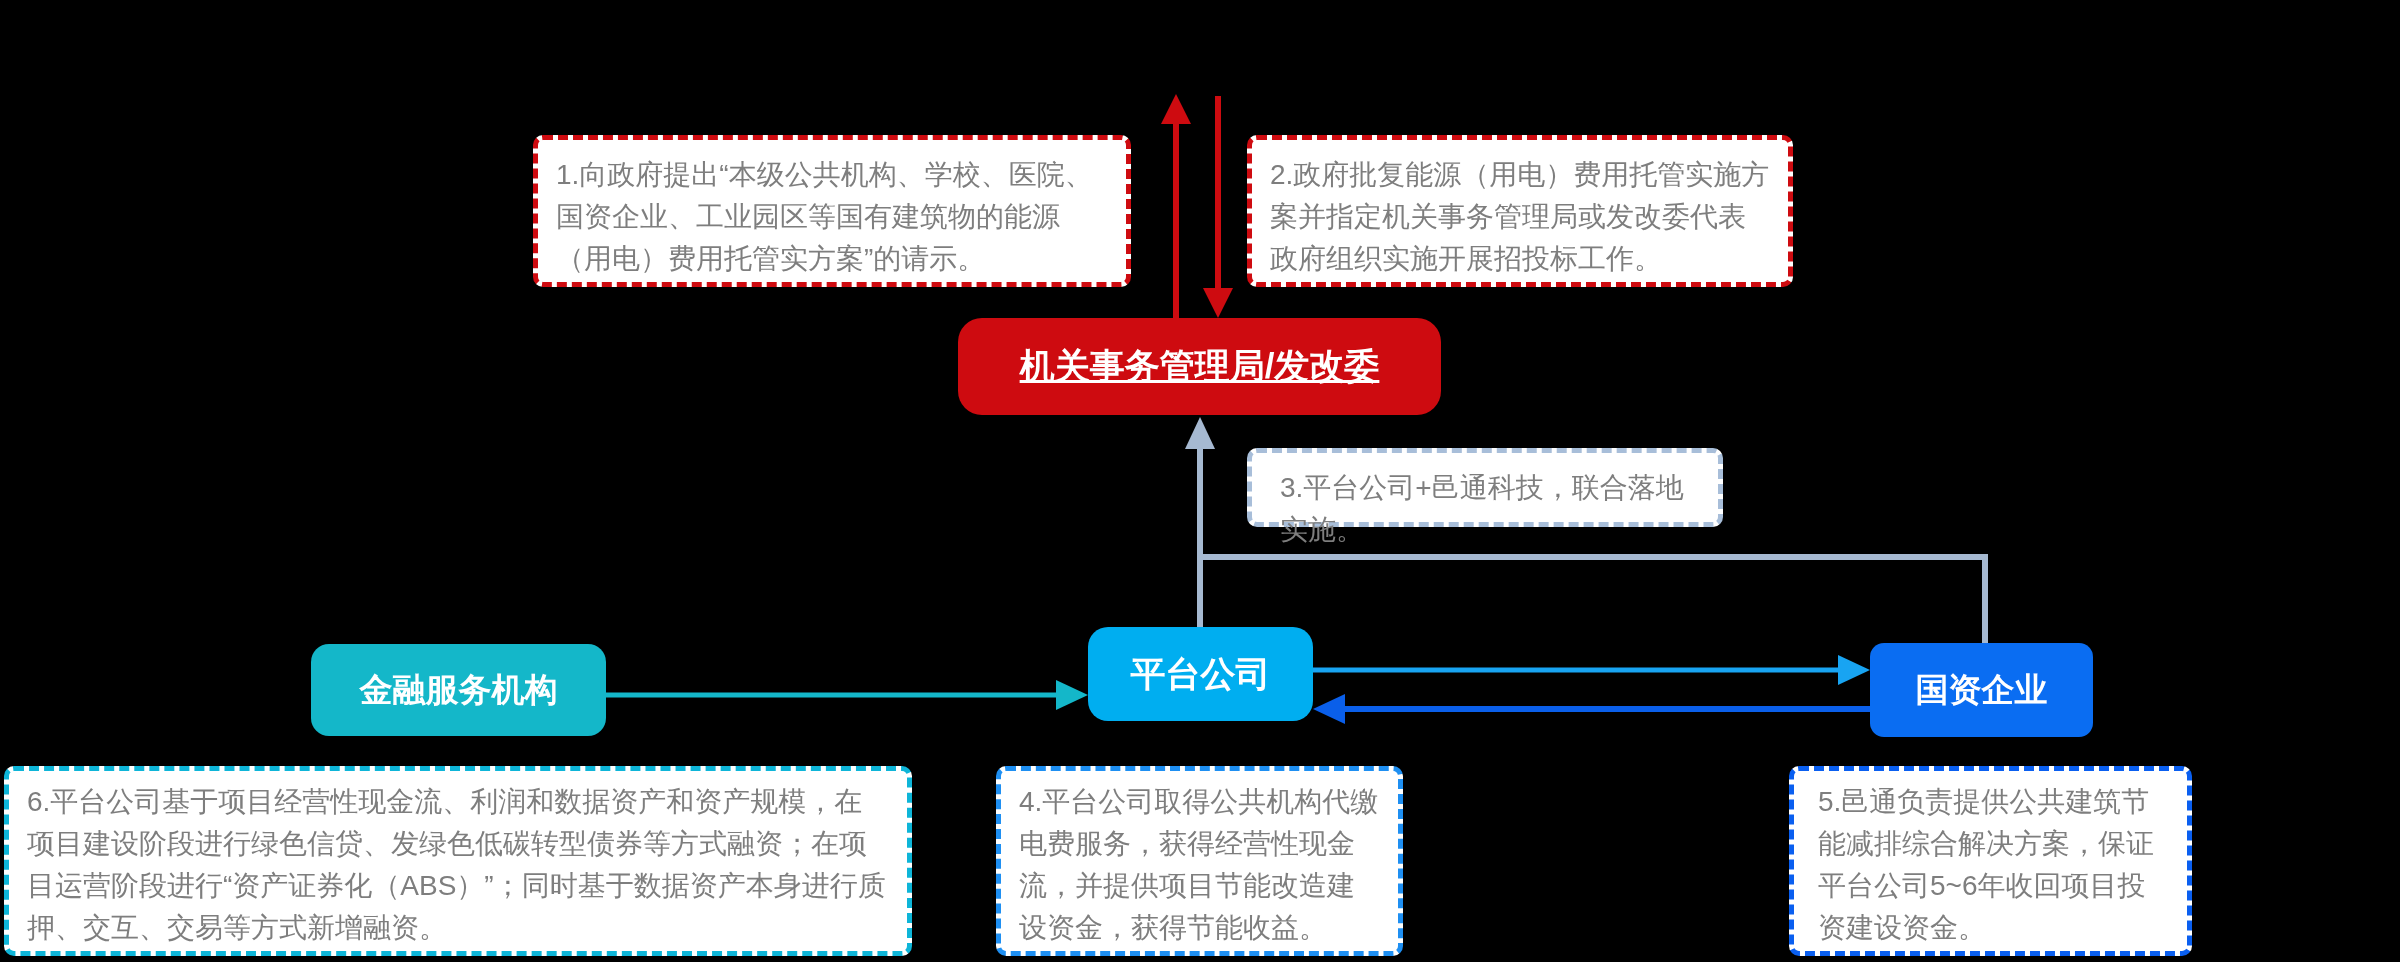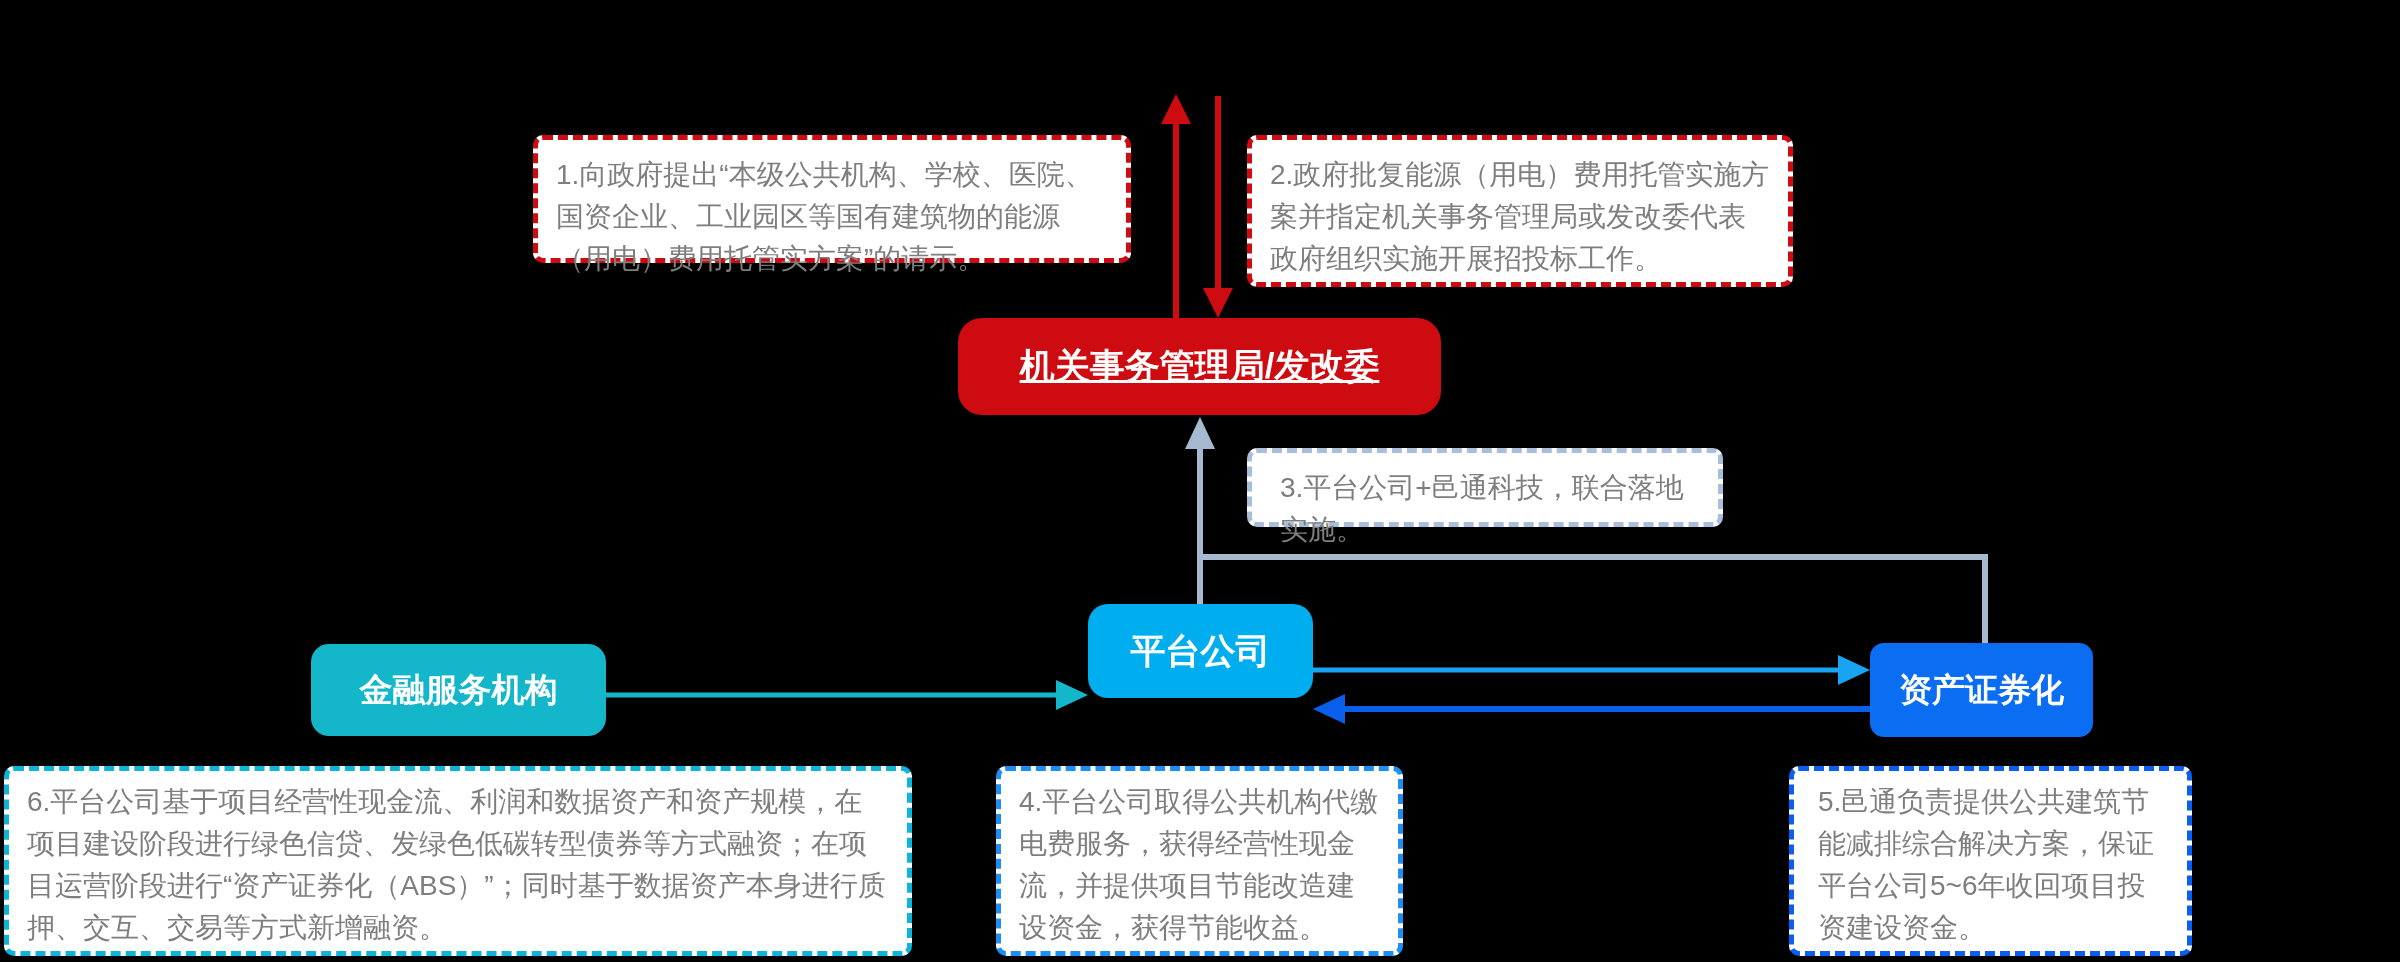--- a/index.html
+++ b/index.html
@@ -44,24 +44,24 @@
   }
   .note.red-border   { border: 5px dashed #ce0b10; }
   .note.steel-border { border: 5px dashed #a8bed9; padding: 14px 28px; }
   .note.dodger-border{ border: 5px dashed #1e8ff2; padding: 10px 18px; }
   .note.royal-border { border: 5px dashed #0a5ff0; padding: 10px 18px; }
   .note.cyan-border  { border: 5px dashed #0eb5d8; padding: 10px 18px; }
 
   #gov-box      { left: 960px;  top: 2px;   width: 485px; height: 93px; }
   #admin-box    { left: 958px;  top: 318px; width: 483px; height: 97px; text-decoration: underline; }
   #finance-box  { left: 311px;  top: 644px; width: 295px; height: 92px; }
-  #platform-box { left: 1088px; top: 604px; width: 225px; height: 94px; }
+  #platform-box { left: 1088px; top: 627px; width: 225px; height: 94px; }
   #yitong-box   { left: 1870px; top: 643px; width: 223px; height: 94px; }
 
-  #note-1 { left: 533px;  top: 135px; width: 598px; height: 128px; }
+  #note-1 { left: 533px;  top: 135px; width: 598px; height: 152px; }
   #note-2 { left: 1247px; top: 135px; width: 546px; height: 152px; }
   #note-3 { left: 1247px; top: 448px; width: 476px; height: 79px;  }
   #note-4 { left: 996px;  top: 766px; width: 407px; height: 190px; }
   #note-5 { left: 1789px; top: 766px; width: 403px; height: 190px; padding-left: 24px; }
   #note-6 { left: 4px;    top: 766px; width: 908px; height: 190px; }
 
   svg#connectors {
     position: absolute;
     left: 0; top: 0;
     width: 2400px;
@@ -115,21 +115,21 @@
 
   <div class="node teal" id="finance-box">
     <span>金融服务机构</span>
   </div>
 
   <div class="node azure" id="platform-box">
     <span>平台公司</span>
   </div>
 
   <div class="node royal" id="yitong-box">
-    <span>资产证券化</span>
+    <span>国资企业</span>
   </div>
 
   <div class="note red-border" id="note-1">
     <span>1.向政府提出“本级公共机构、学校、医院、国资企业、工业园区等国有建筑物的能源（用电）费用托管实方案”的请示。</span>
   </div>
 
   <div class="note red-border" id="note-2">
     <span>2.政府批复能源（用电）费用托管实施方案并指定机关事务管理局或发改委代表政府组织实施开展招投标工作。</span>
   </div>
 

